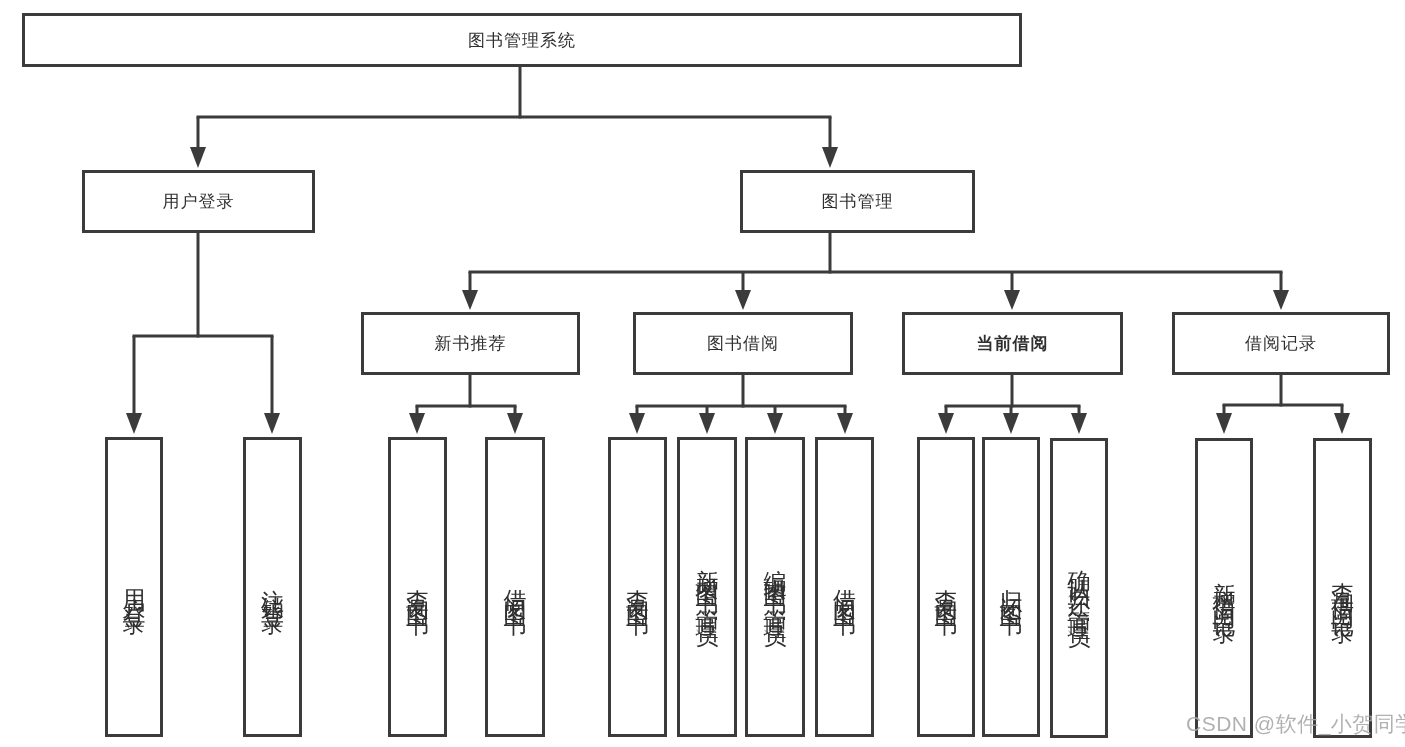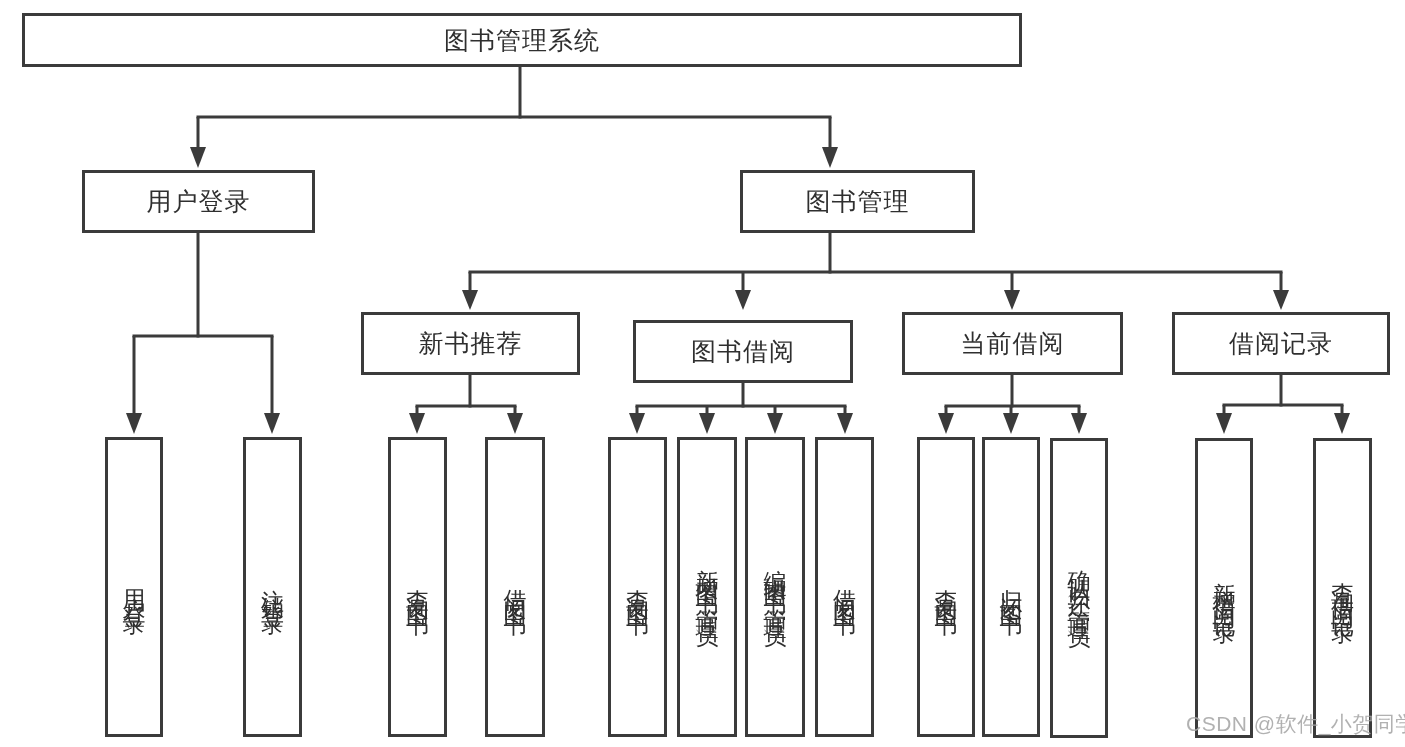--- a/index.html
+++ b/index.html
@@ -29,21 +29,21 @@
     border: 3px solid #3b3b3b;
     background: #ffffff;
     color: #2f2f2f;
     display: flex;
     align-items: center;
     justify-content: center;
     z-index: 1;
     text-align: center;
   }
   .node.h {
-    font-size: 25px;
+    font-size: 17px;
     letter-spacing: 1px;
     white-space: nowrap;
   }
   .node.v {
     writing-mode: vertical-rl;
     text-orientation: mixed;
     font-size: 23px;
     letter-spacing: 8px;
     line-height: 1;
     white-space: nowrap;
@@ -137,22 +137,22 @@
     <line x1="1342" y1="405" x2="1342" y2="414"></line>
     <polygon points="1334,413 1350,413 1342,434"></polygon>
   </svg>
 
   <div class="node h" style="left:22px; top:13px; width:1000px; height:54px;">图书管理系统</div>
 
   <div class="node h" style="left:82px; top:170px; width:233px; height:63px;">用户登录</div>
   <div class="node h" style="left:740px; top:170px; width:235px; height:63px;">图书管理</div>
 
   <div class="node h" style="left:361px; top:312px; width:219px; height:63px;">新书推荐</div>
-  <div class="node h" style="left:633px; top:312px; width:220px; height:63px;margin-top:8px;">图书借阅</div>
-  <div class="node h" style="left:902px; top:312px; width:221px; height:63px;">当前借阅</div>
+  <div class="node h" style="left:633px; top:312px; width:220px; height:63px;">图书借阅</div>
+  <div class="node h" style="left:902px; top:312px; width:221px; height:63px;font-weight:bold;">当前借阅</div>
   <div class="node h" style="left:1172px; top:312px; width:218px; height:63px;">借阅记录</div>
 
   <div class="node v" style="left:105px; top:437px; width:58px; height:300px;">用户登录</div>
   <div class="node v" style="left:243px; top:437px; width:59px; height:300px;">注销登录</div>
 
   <div class="node v" style="left:388px; top:437px; width:59px; height:300px;">查询图书</div>
   <div class="node v" style="left:485px; top:437px; width:60px; height:300px;">借阅图书</div>
 
   <div class="node v" style="left:608px; top:437px; width:59px; height:300px;">查询图书</div>
   <div class="node v" style="left:677px; top:437px; width:60px; height:300px;">新增图书（管理员）</div>

